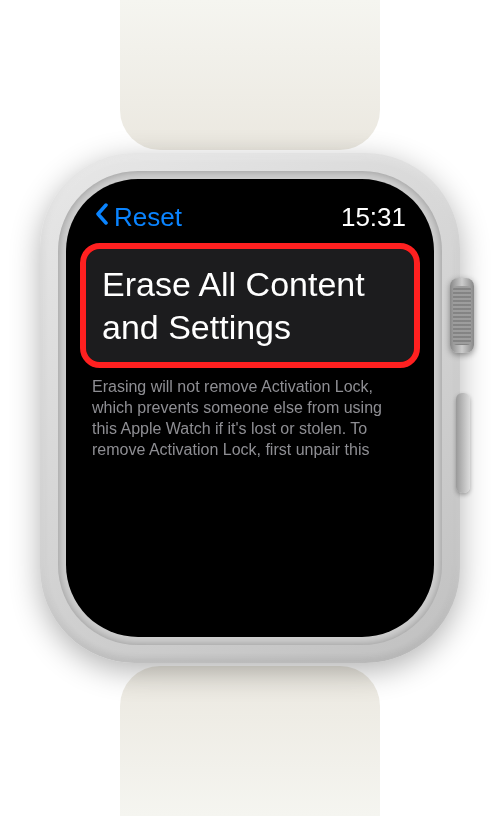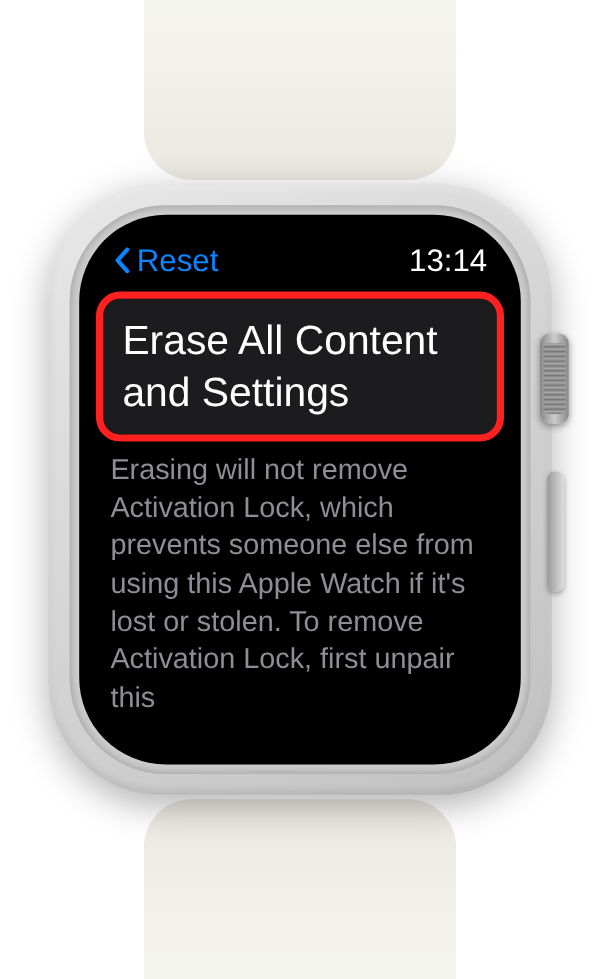--- a/index.html
+++ b/index.html
@@ -119,21 +119,21 @@
     .status-bar {
       display: flex;
       align-items: center;
       justify-content: space-between;
       height: 40px;
       padding: 0 4px;
     }
     
     .back-nav {
       display: flex;
-      align-items: center;
+      align-items: flex-start;
       gap: 4px;
     }
     
     .back-chevron {
       width: 16px;
       height: 24px;
       display: flex;
       align-items: center;
       justify-content: center;
     }
@@ -180,21 +180,21 @@
       left: -6px;
       right: -6px;
       bottom: -6px;
       border: 6px solid #ff2020;
       border-radius: 20px;
       pointer-events: none;
     }
     
     .description {
       color: #8e8e93;
-      font-size: 24px;
+      font-size: 16px;
       font-weight: 400;
       line-height: 1.32;
       padding: 14px 2px 0 2px;
     }
   </style>
 </head>
 <body>
 
 <div class="watch-band-top"></div>
 <div class="watch-band-bottom"></div>
@@ -208,21 +208,21 @@
 
       <div class="status-bar">
         <div class="back-nav">
           <span class="back-chevron">
             <svg viewBox="0 0 14 22" fill="none">
               <path d="M11 2 L3 11 L11 20" stroke="#0a84ff" stroke-width="3.5" stroke-linecap="round" stroke-linejoin="round"></path>
             </svg>
           </span>
           <span class="back-title">Reset</span>
         </div>
-        <div class="time">13:14</div>
+        <div class="time">15:31</div>
       </div>
 
       <div class="content">
         <div class="erase-button">
           <div class="erase-button-text">Erase All Content and Settings</div>
           <div class="highlight-ring"></div>
         </div>
 
         <div class="description">Erasing will not remove Activation Lock, which prevents someone else from using this Apple Watch if it's lost or stolen. To remove Activation Lock, first unpair this</div>
       </div>

